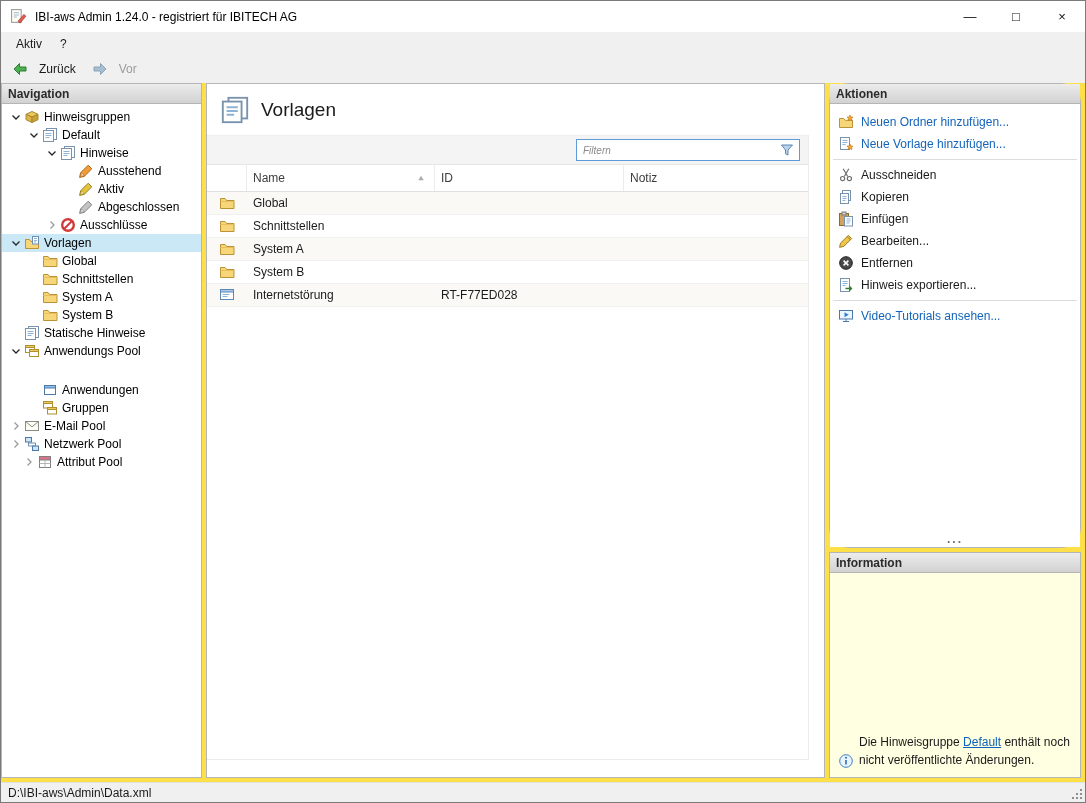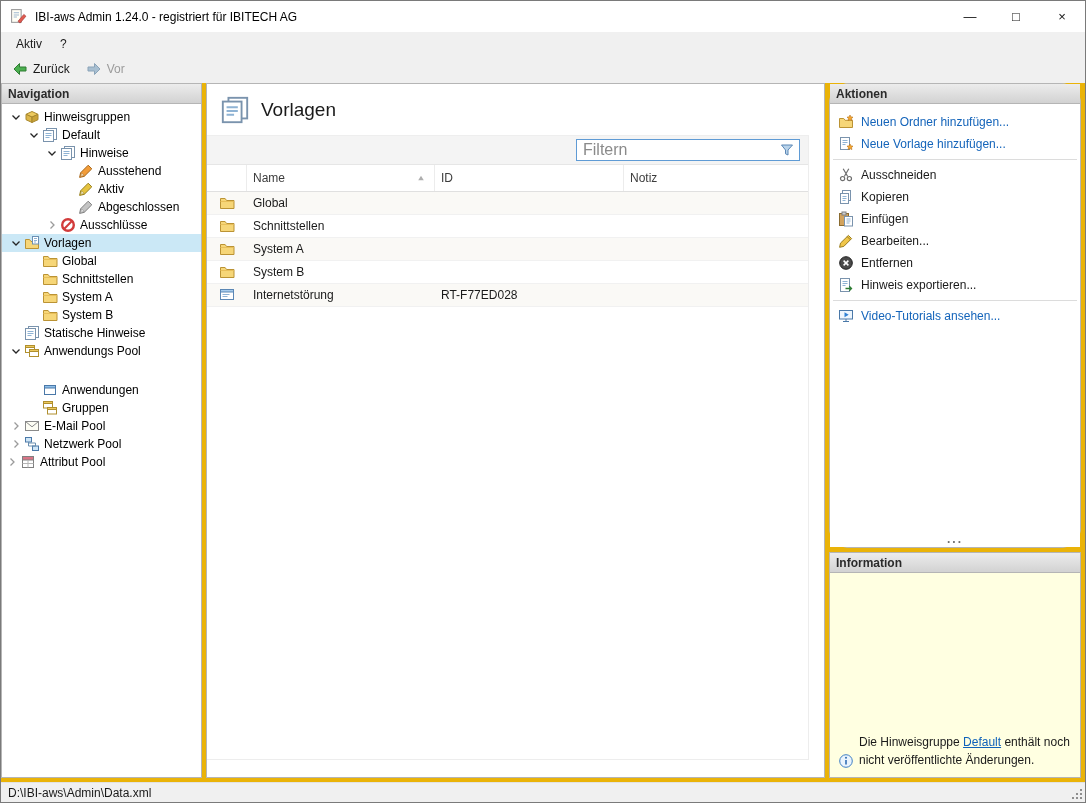--- a/index.html
+++ b/index.html
@@ -1,33 +1,33 @@
 <!DOCTYPE html>
 <html><head>
 <meta charset="utf-8">
 <style>
   *{margin:0;padding:0;box-sizing:border-box;}
   html,body{width:1086px;height:803px;overflow:hidden;}
   body{font-family:"Liberation Sans","DejaVu Sans",sans-serif;font-size:12px;color:#1a1a1a;background:#fff;}
   svg{display:block;width:100%;height:100%;}
 
-  .window{width:1086px;height:803px;border:1px solid #7a7a7a;display:flex;flex-direction:column;background:#eab308;overflow:hidden;}
+  .window{width:1086px;height:803px;border:1px solid #7a7a7a;display:flex;flex-direction:column;background:#fde047;overflow:hidden;}
 
   
   .titlebar{flex:0 0 31px;background:#fff;display:flex;align-items:center;padding-left:9px;}
   .app-ic{width:17px;height:17px;flex:0 0 17px;}
   .win-title{margin-left:8px;color:#000;white-space:nowrap;}
   .win-controls{margin-left:auto;display:flex;height:100%;}
   .win-btn{width:46px;height:100%;display:flex;align-items:center;justify-content:center;font-size:13px;color:#111;cursor:default;}
 
   
   .menubar{flex:0 0 23px;background:#f0f0f0;display:flex;align-items:center;padding-left:6px;}
   .menu-item{padding:3px 9px;color:#1a1a1a;}
   .toolbar{flex:0 0 28px;background:#f0f0f0;display:flex;align-items:center;padding-left:4px;gap:2px;}
-  .tool-btn{display:flex;align-items:center;gap:5px;padding:3px 7px;}
+  .tool-btn{display:flex;align-items:center;gap:11px;padding:3px 7px;}
   .tool-ic{width:16px;height:16px;flex:0 0 16px;}
   .tool-btn.disabled .tool-label{color:#9b9b9b;}
 
   
   .content{flex:1;display:flex;gap:4px;padding:0 4px 4px 0;min-height:0;}
   .panel{display:flex;flex-direction:column;border:1px solid #b5b5b5;background:#fff;min-height:0;min-width:0;}
   .panel-header{flex:0 0 20px;background:linear-gradient(#ececec,#d2d2d2);border-bottom:1px solid #b5b5b5;font-weight:bold;color:#2b2b2b;display:flex;align-items:center;padding-left:6px;}
   .panel-body{flex:1;background:#fff;overflow:hidden;min-height:0;}
 
   .nav-panel{flex:0 0 201px;width:201px;}
@@ -45,21 +45,21 @@
   .tree-row .node-icon{margin-right:4px;}
   .tree-label{color:#000;}
 
   
   .main-title-row{display:flex;align-items:center;gap:11px;padding:11px 0 10px 13px;}
   .big-icon{width:30px;height:30px;flex:0 0 30px;}
   .main-title{font-size:19px;color:#1a1a1a;}
   .table-wrap{flex:1;display:flex;flex-direction:column;margin:0 15px 17px 0;border-top:1px solid #eeeeee;border-right:1px solid #ededed;border-bottom:1px solid #ededed;min-height:0;}
   .filter-bar{flex:0 0 29px;background:#f4f4f4;border-bottom:1px solid #e6e6e6;display:flex;align-items:center;justify-content:flex-end;padding-right:8px;}
   .filter-box{width:224px;height:22px;background:#fff;border:1px solid #5f9bd5;display:flex;align-items:center;}
-  .filter-box input{flex:1;min-width:0;border:none;outline:none;height:100%;padding:0 6px;font-size:16px;font-family:inherit;color:#222;background:transparent;}
+  .filter-box input{flex:1;min-width:0;border:none;outline:none;height:100%;padding:0 6px;font-size:10px;font-family:inherit;color:#222;background:transparent;font-style:italic;}
   .filter-box input::placeholder{color:#8a8a8a;}
   .filter-icon{width:16px;height:16px;flex:0 0 16px;margin-right:4px;}
   .thead,.trow{display:grid;grid-template-columns:40px 188px 189px 1fr;}
   .thead{height:27px;border-bottom:1px solid #e0e0e0;background:#fff;}
   .th{display:flex;align-items:center;padding:0 6px;color:#3c3c3c;border-right:1px solid #ececec;overflow:hidden;text-align:center;}
   .th:last-child{border-right:none;}
   .sort{width:10px;height:10px;margin-left:auto;margin-right:2px;flex:0 0 10px;}
   .trow{height:23px;border-bottom:1px solid #f1f1f1;background:#fff;}
   #tbody .trow:nth-child(odd){background:#faf9f6;}
   .td{display:flex;align-items:center;padding:0 6px;white-space:nowrap;overflow:hidden;color:#1a1a1a;}
@@ -351,21 +351,21 @@
             </span>
             <span class="node-icon">
               <svg viewBox="0 0 16 16">
                 <rect x="1.5" y="1.5" width="6" height="4.5" fill="#cfe6f7" stroke="#4a78a8"></rect>
                 <rect x="8.5" y="10" width="6" height="4.5" fill="#cfe6f7" stroke="#4a78a8"></rect>
                 <path d="M4.5 6v4h7M11.5 10V7h-7" stroke="#6a8fb0" fill="none"></path>
               </svg>
             </span>
             <span class="tree-label">Netzwerk Pool</span>
           </div>
-          <div class="tree-row" style="padding-left: 2px;">
+          <div class="tree-row" style="padding-left: 19px;">
             <span class="chev">
               <svg viewBox="0 0 16 16">
                 <path d="M6.5 4.5L10 8l-3.5 3.5" fill="none" stroke="#9b9b9b" stroke-width="1.3"></path>
               </svg>
             </span>
             <span class="node-icon">
               <svg viewBox="0 0 16 16">
                 <rect x="2.5" y="2.5" width="11" height="11" fill="#fff" stroke="#808080"></rect>
                 <rect x="2.5" y="2.5" width="11" height="3.5" fill="#d97486" stroke="#808080"></rect>
                 <path d="M2.5 9.5h11M8 6v7.5" stroke="#b5b5b5" fill="none"></path>

